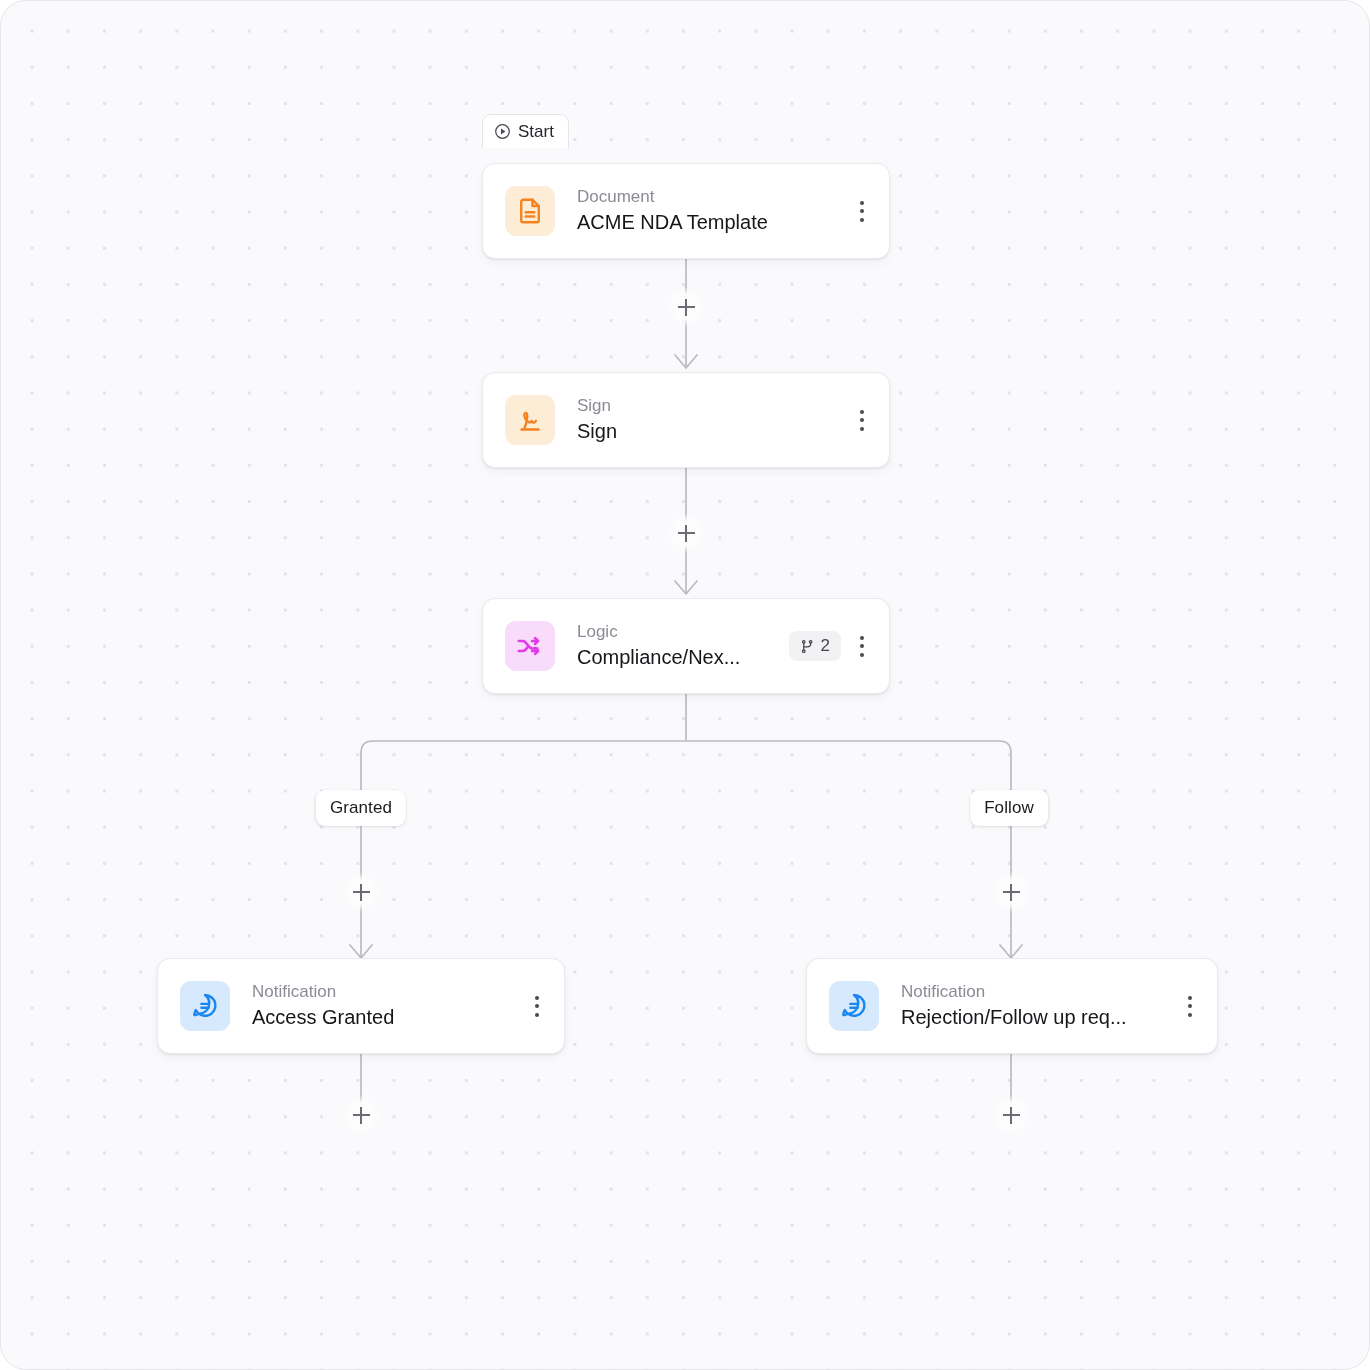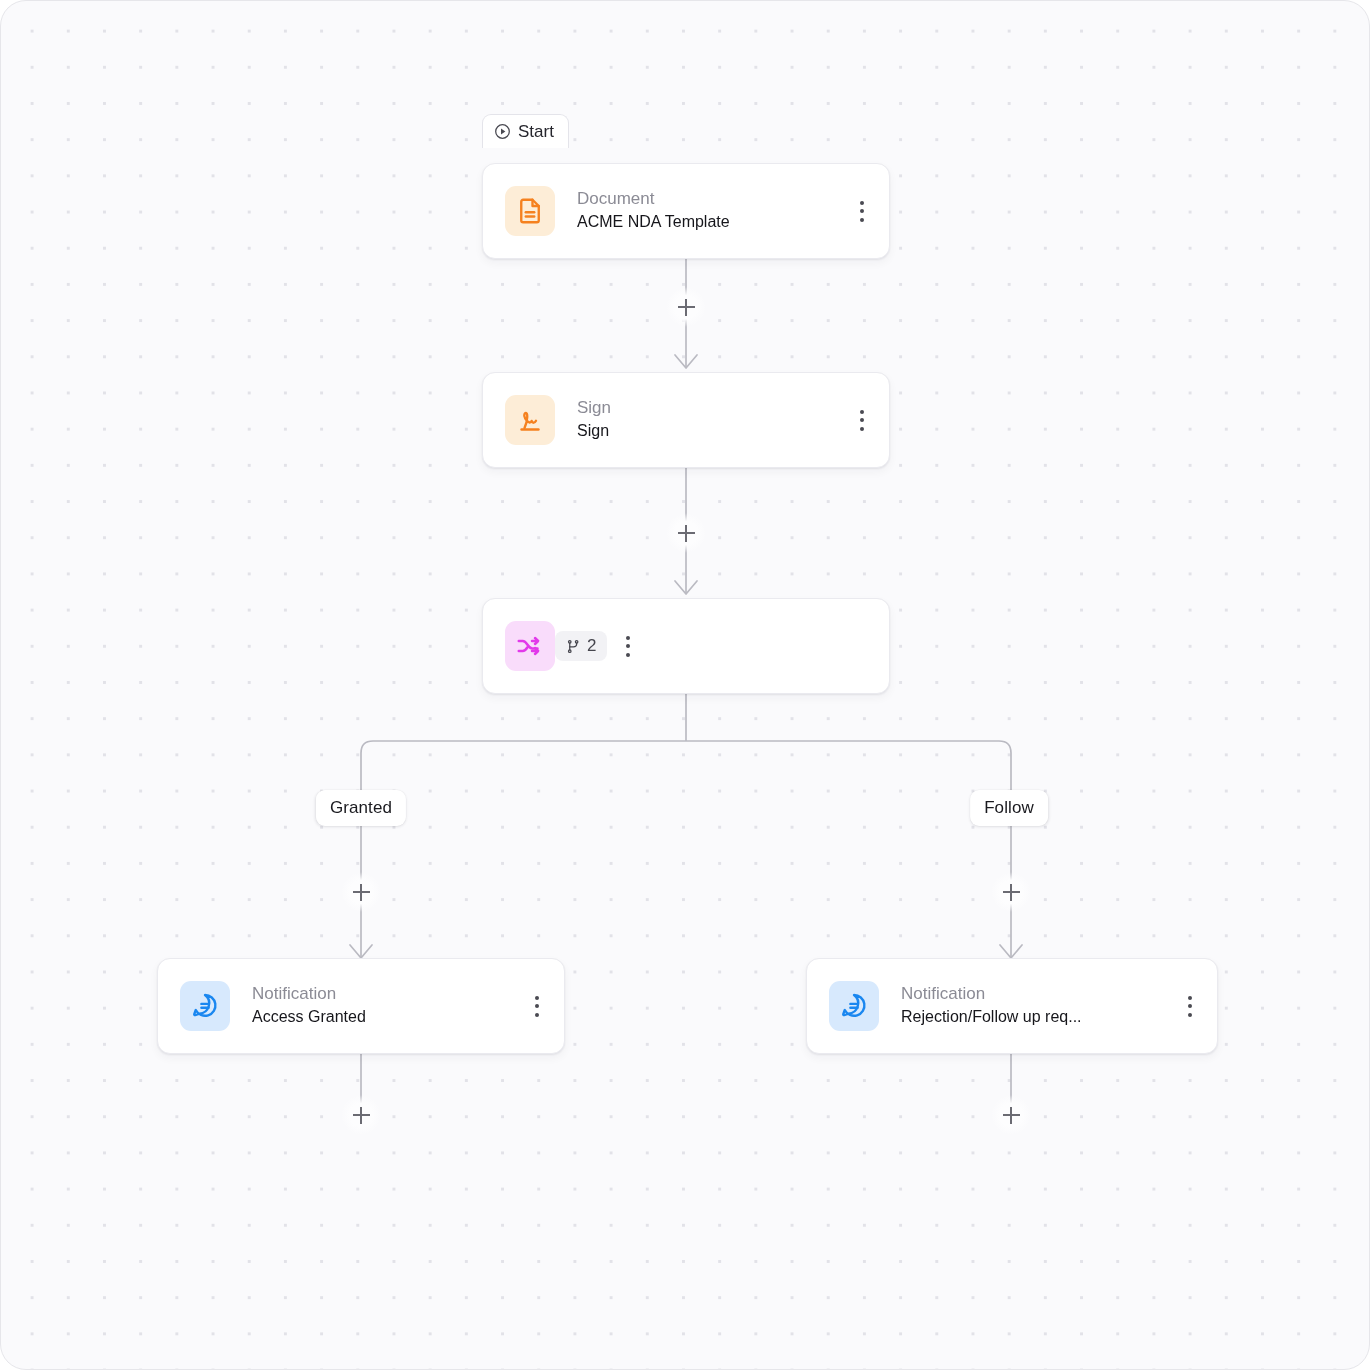--- a/index.html
+++ b/index.html
@@ -116,21 +116,21 @@
     flex: 1 1 auto;
     overflow: hidden;
   }
   .node-kind {
     font-size: 17px;
     color: #8b8b95;
     line-height: 1.35;
     white-space: nowrap;
   }
   .node-title {
-    font-size: 16px;
+    font-size: 20px;
     color: #16161b;
     line-height: 1.4;
     white-space: nowrap;
     overflow: hidden;
     text-overflow: ellipsis;
   }
 
   .branch-badge {
     display: flex;
     align-items: center;
@@ -251,20 +251,24 @@
     <div class="node-icon icon-logic">
       <svg width="30" height="30" viewBox="0 0 24 24" fill="none" stroke="#e239ea" stroke-width="2" stroke-linecap="round" stroke-linejoin="round">
         <path d="M3 8 h3.2 c1.6 0 2.6 1.2 3.8 3 c1.2 1.8 2.2 3 3.8 3 H18"></path>
         <path d="M3 16 h3.2 c1.6 0 2.6-1.2 3.8-3"></path>
         <path d="M13.6 8 H18"></path>
         <path d="M16 5.6 L18.5 8 L16 10.4"></path>
         <path d="M16 13.6 L18.5 16 L16 18.4"></path>
         <path d="M13.6 16 H18"></path>
       </svg>
     </div>
+    <div class="node-text">
+      <div class="node-kind">Logic</div>
+      <div class="node-title">Compliance/Nex...</div>
+    </div>
     <div class="branch-badge">
       <span>
         <svg width="15" height="15" viewBox="0 0 24 24" fill="none" stroke="#45454d" stroke-width="2" stroke-linecap="round" stroke-linejoin="round">
           <circle cx="6" cy="4.5" r="2"></circle>
           <circle cx="17" cy="4.5" r="2"></circle>
           <circle cx="6" cy="19.5" r="2"></circle>
           <path d="M6 6.5 v11"></path>
           <path d="M17 6.5 v2 c0 2.6-2.2 4-5 4 H6"></path>
         </svg>
       </span>

